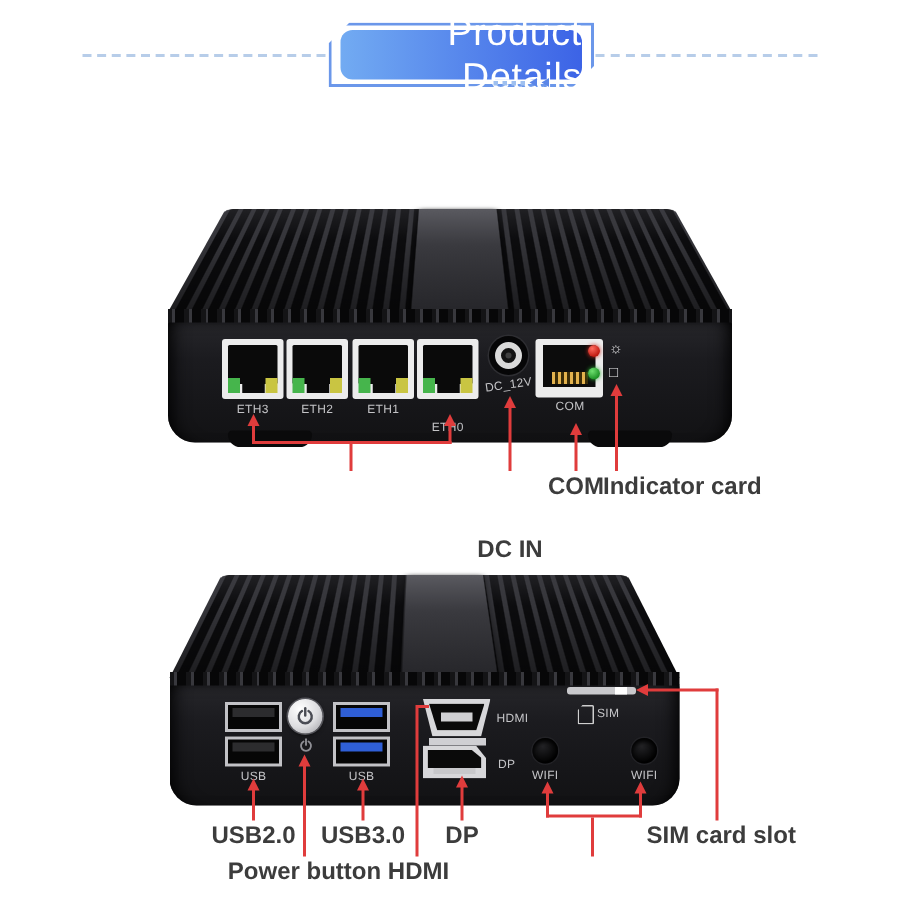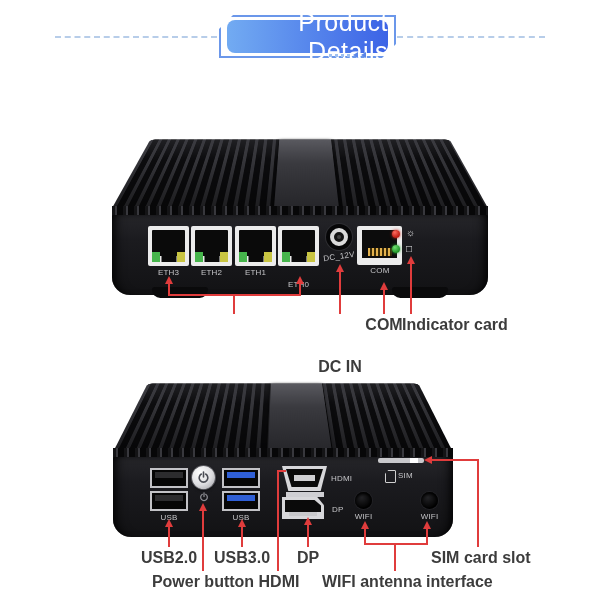--- a/index.html
+++ b/index.html
@@ -287,20 +287,19 @@
   <i class="arr-up" style="left:304px;top:517px;"></i>
   <div class="cl" style="left:307px;top:524px;width:2px;height:23px;"></div>
   <div class="lbl" style="left:288px;top:549px;width:40px;">DP</div>
 
   <i class="arr-up" style="left:361px;top:521px;"></i>
   <i class="arr-up" style="left:423px;top:521px;"></i>
   <div class="cl" style="left:364px;top:528px;width:2px;height:17px;"></div>
   <div class="cl" style="left:426px;top:528px;width:2px;height:17px;"></div>
   <div class="cl" style="left:364px;top:543px;width:64px;height:2px;"></div>
   <div class="cl" style="left:394px;top:545px;width:2px;height:26px;"></div>
-  <div class="lbl" style="left:322px;top:573px;width:146px;">WIFI antenna interface</div>
 
   <i class="arr-left" style="left:424px;top:456px;"></i>
   <div class="cl" style="left:430px;top:459px;width:49px;height:2px;"></div>
   <div class="cl" style="left:477px;top:459px;width:2px;height:88px;"></div>
   <div class="lbl" style="left:431px;top:549px;width:84px;">SIM card slot</div>
 
 </div>
 
 </body></html>

